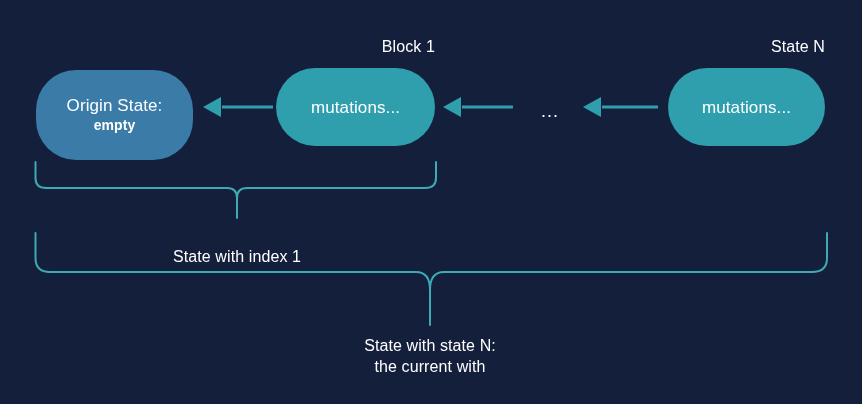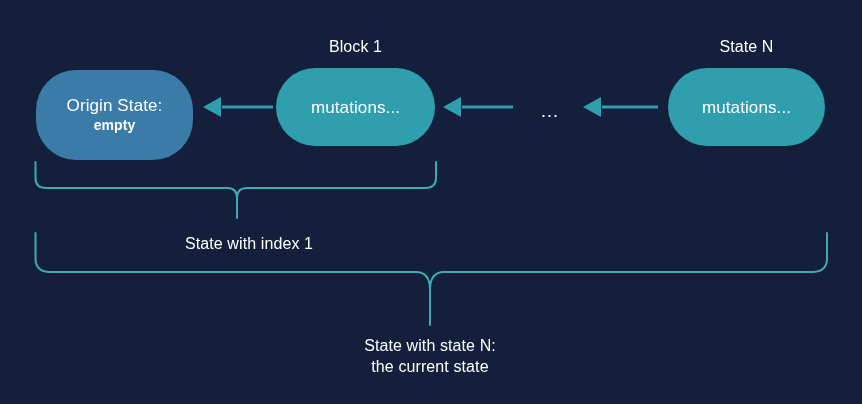--- a/index.html
+++ b/index.html
@@ -73,21 +73,21 @@
     letter-spacing: 0.1px;
     white-space: nowrap;
   }
   .block-caption {
     position: absolute;
     color: #ffffff;
     font-size: 16px;
     line-height: 20px;
     letter-spacing: 0.1px;
     white-space: nowrap;
-    text-align: center;
+    text-align: right;
   }
   #block-1-caption {
     left: 276px;
     top: 37px;
     width: 159px;
   }
   #block-n-caption {
     left: 668px;
     top: 37px;
     width: 157px;
@@ -107,23 +107,22 @@
     position: absolute;
     color: #ffffff;
     text-align: center;
     white-space: nowrap;
     font-size: 16px;
     line-height: 21px;
     letter-spacing: 0.1px;
   }
   #state-1-label {
     left: 37px;
-    top: 233px;
+    top: 246px;
     width: 400px;
-    margin-left: 12px;
   }
   #state-n-label {
     left: 230px;
     top: 335px;
     width: 400px;
   }
   #state-n-label .label-line2 {
     display: block;
   }
 </style>
@@ -193,16 +192,16 @@
 
   <div class="block-caption" id="block-n-caption">State N</div>
   <div class="node-box" id="block-n-node">
     <span class="node-title">mutations...</span>
   </div>
 
   <div class="brace-label" id="state-1-label">State with index 1</div>
 
   <div class="brace-label" id="state-n-label">
     <span class="label-line1">State with state N:</span>
-    <span class="label-line2">the current state</span>
+    <span class="label-line2">the current with</span>
   </div>
 
 </div>
 
 </body></html>

